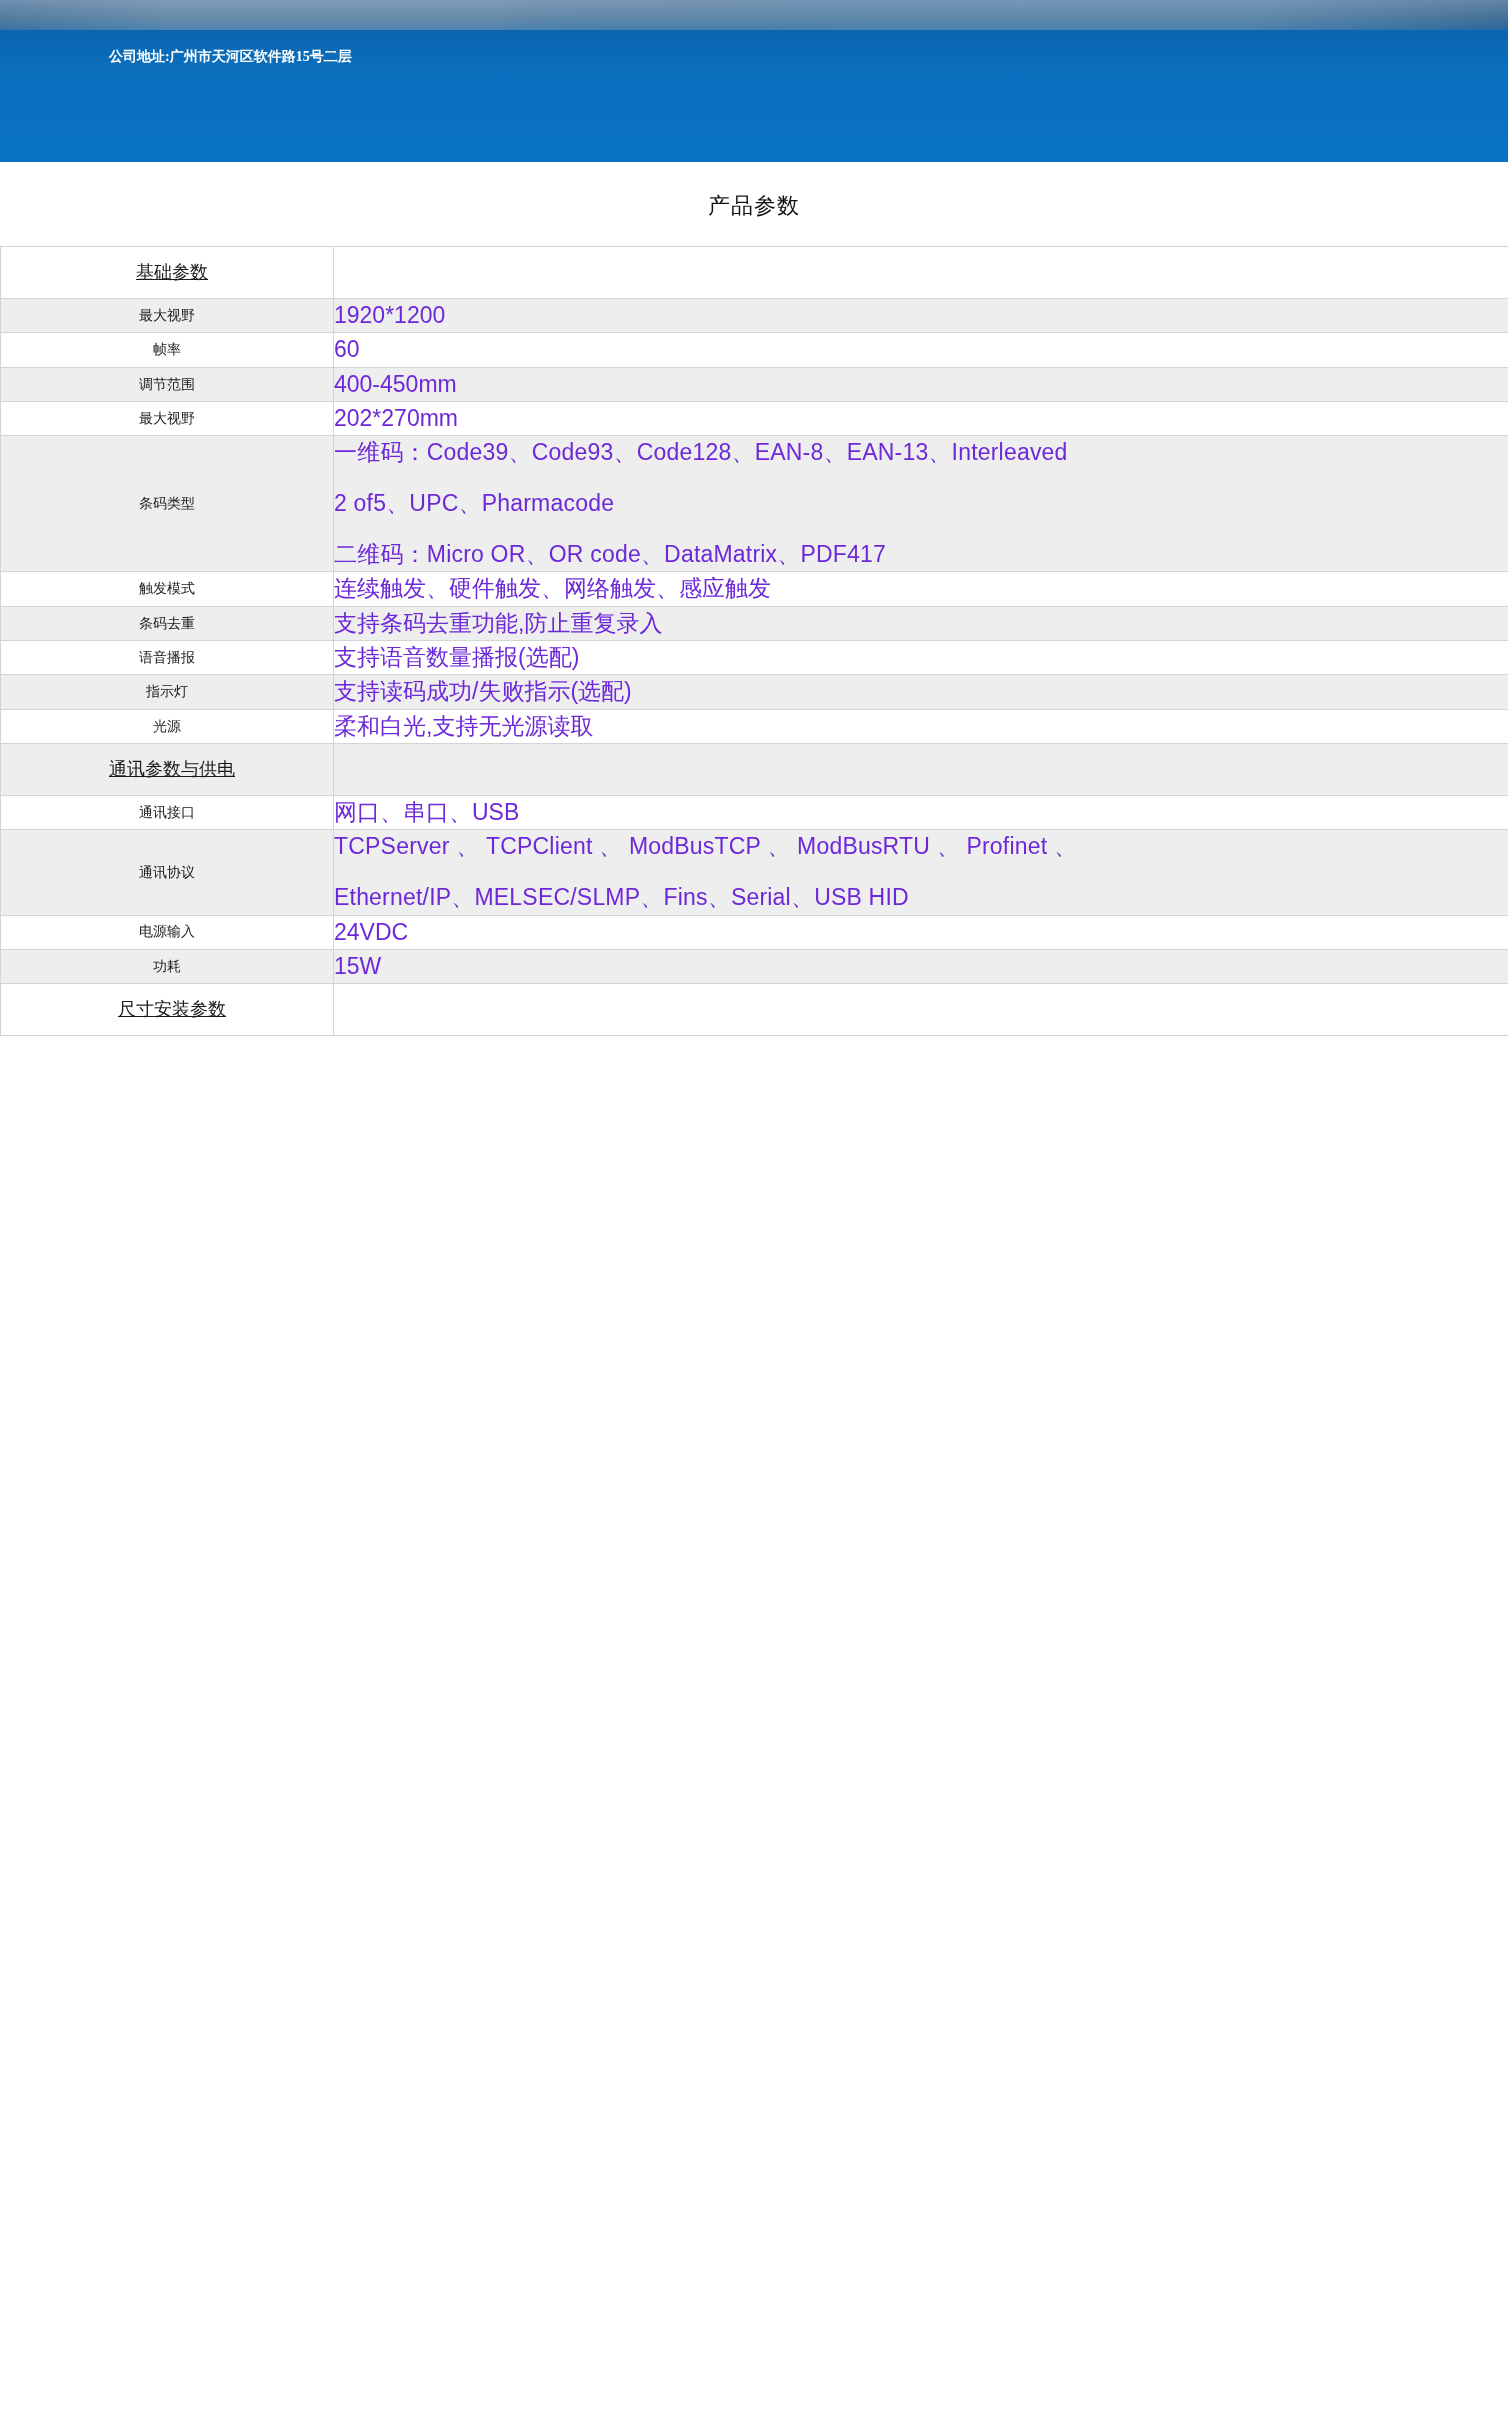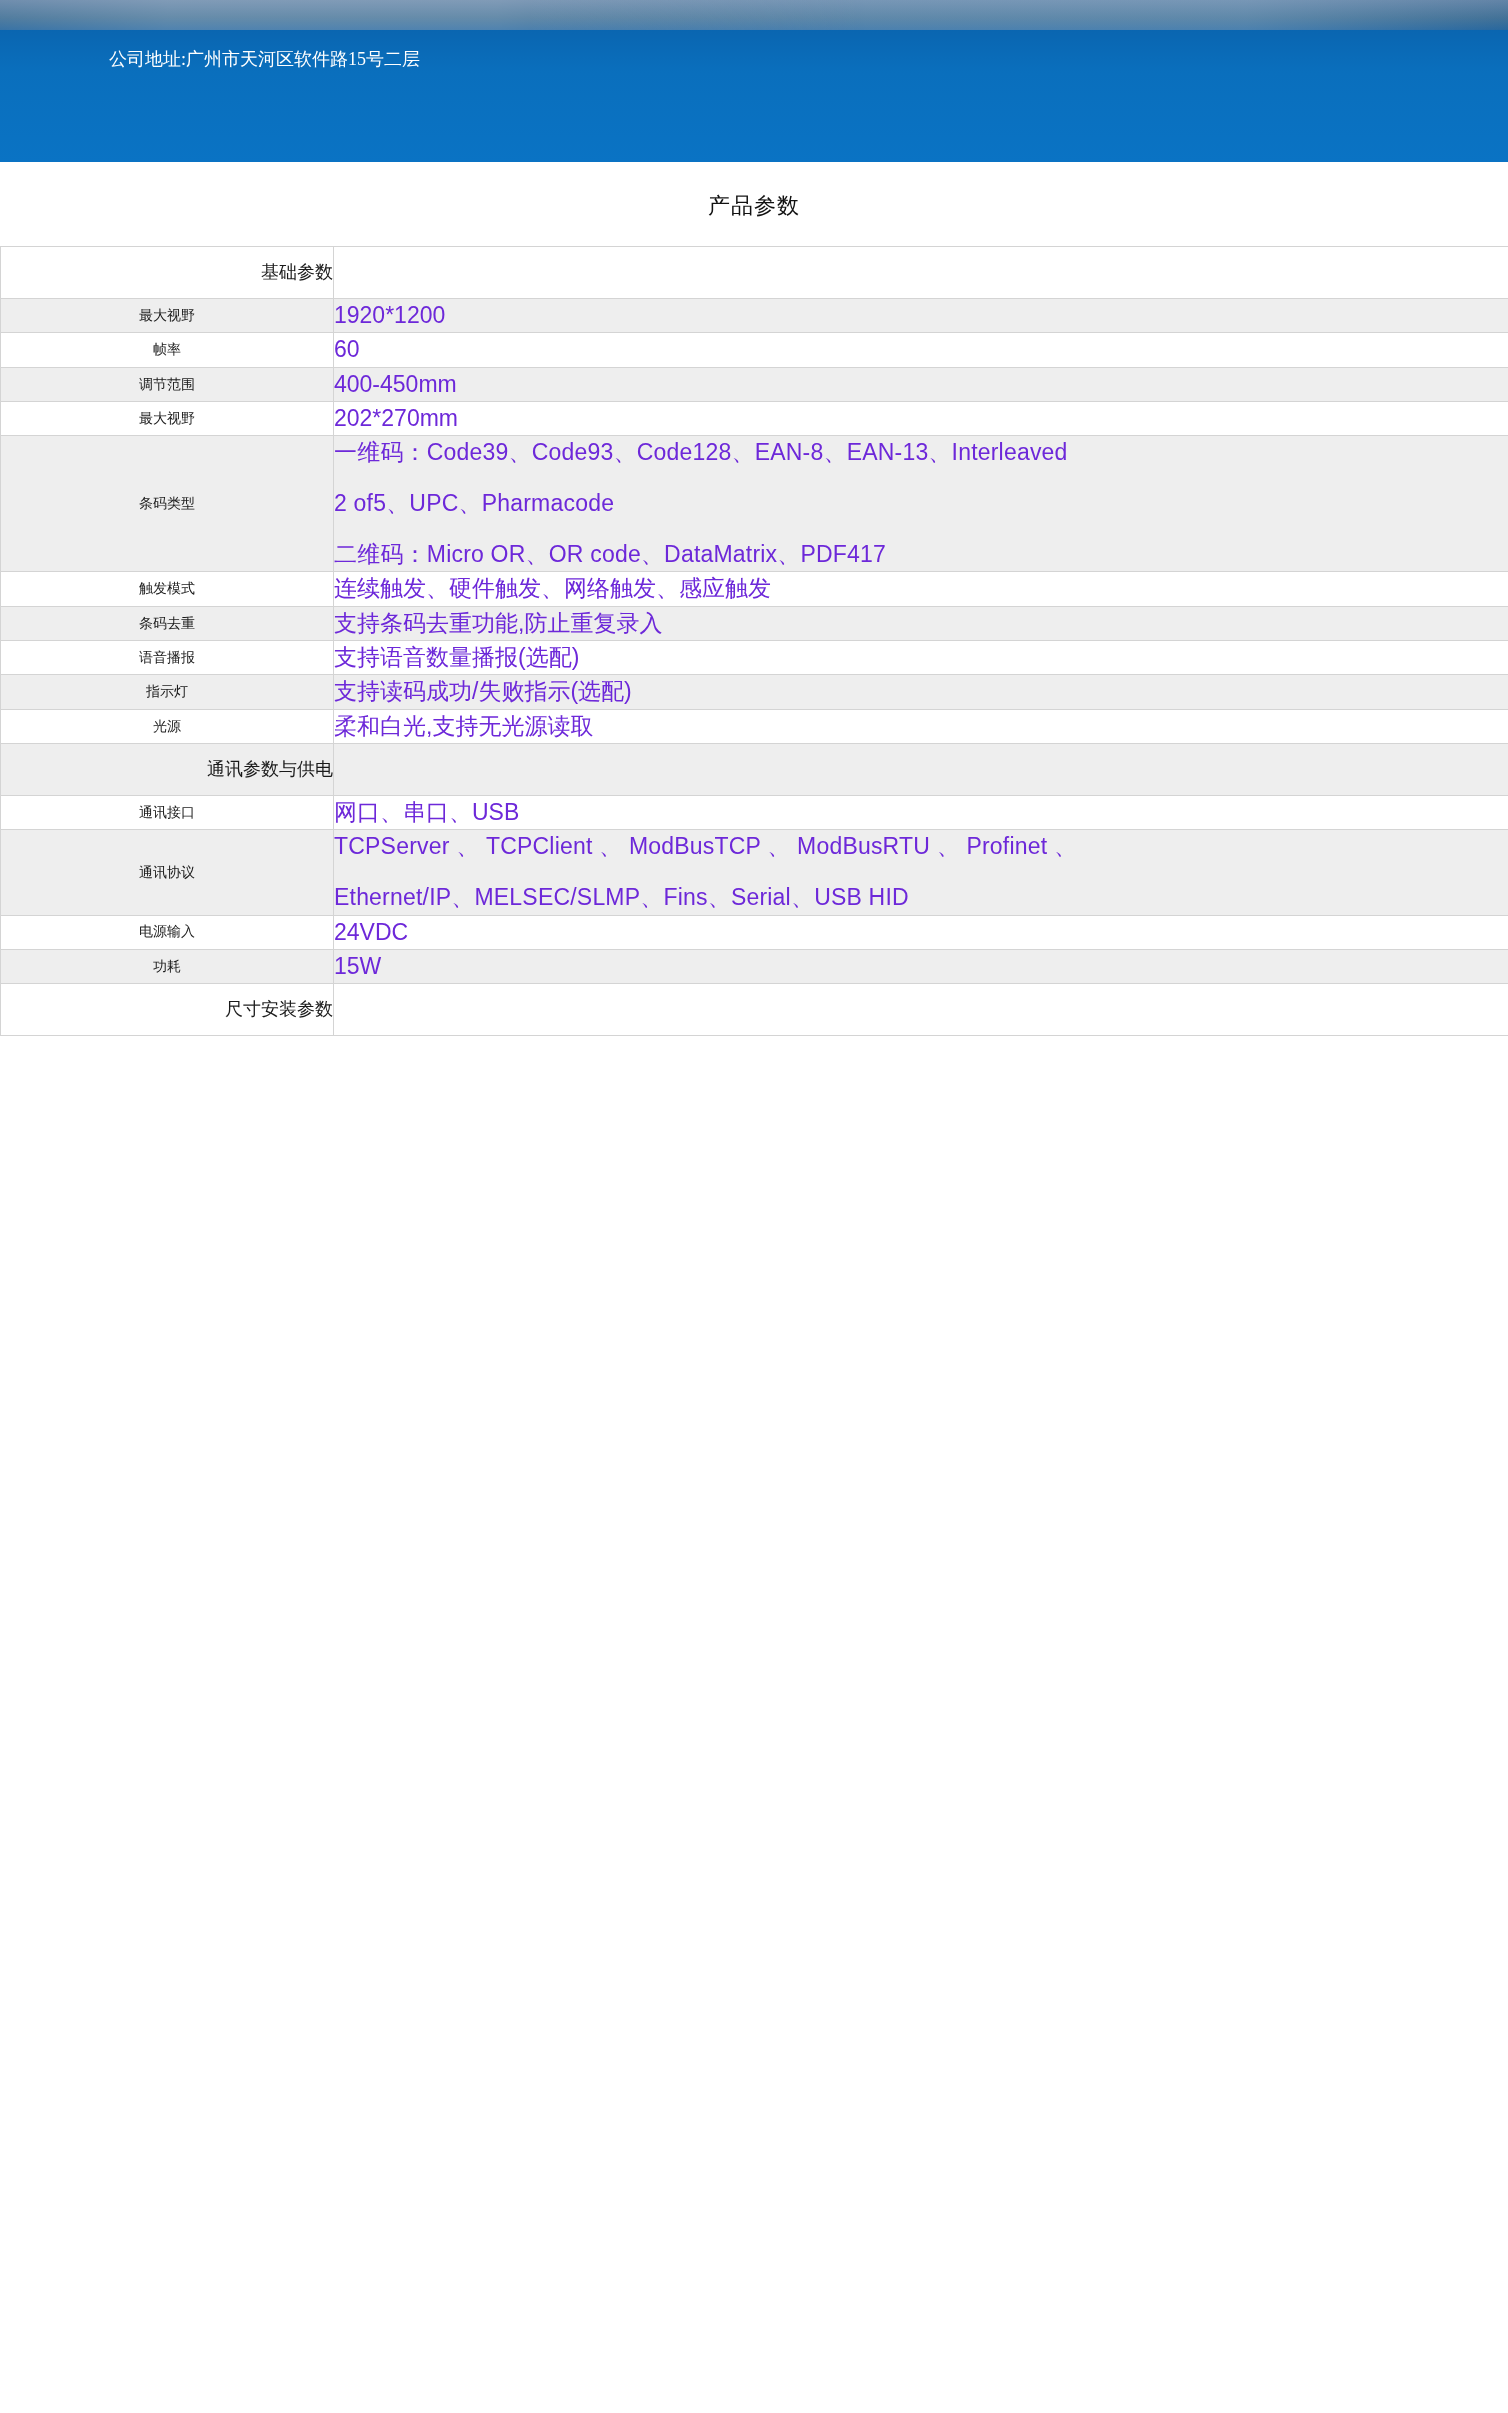--- a/index.html
+++ b/index.html
@@ -36,22 +36,22 @@
       radial-gradient(circle at 70% 30%, rgba(180,205,225,0.30) 0 18%, rgba(255,255,255,0) 50%);
   }
   .banner-inner {
     position: absolute;
     left: 109px;
     top: 46px;
   }
   .banner-line {
     color: #ffffff;
     font-family: "Liberation Serif", "DejaVu Serif", serif;
-    font-weight: normal;
-    font-size: 18px;
+    font-weight: bold;
+    font-size: 14px;
     line-height: 1.55;
     white-space: nowrap;
   }
   .banner-line .seg { margin-right: 20px; }
   .banner-line .seg:last-child { margin-right: 0; }
 
   
   .page-title {
     text-align: center;
     font-size: 22px;
@@ -97,23 +97,24 @@
   }
   .cell-value .vline + .vline {
     margin-top: 17.4px;
   }
   .cell-value.wide-spacing .vline {
     letter-spacing: 0.2px;
   }
 
   
   tr.section .cell-label {
-    text-align: right;
+    text-align: center;
     padding-left: 10px;
     font-size: 18px;
+    text-decoration: underline;
   }
   tr.section .cell-value { padding: 18.3px 14.5px; }
 
   .empty-cell { min-height: 14.5px; }
 </style>
 </head>
 <body>
 
 <div class="banner">
   <div class="banner-photo"></div>

